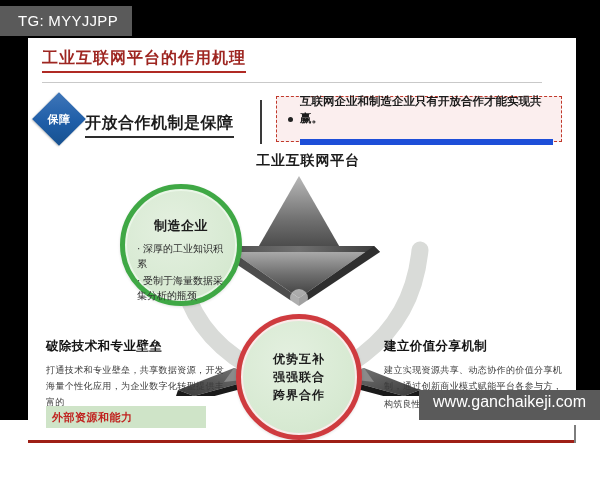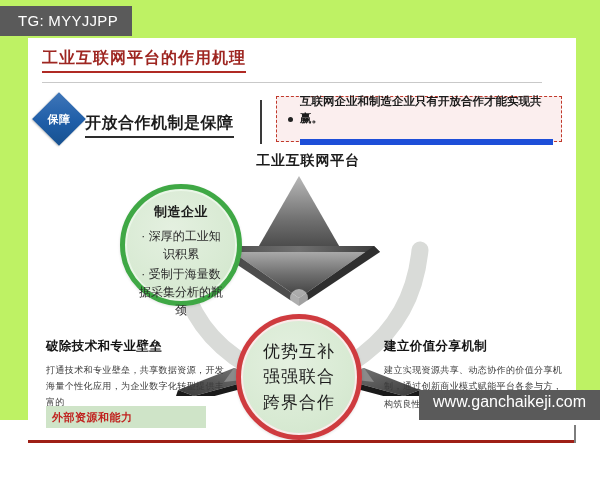--- a/index.html
+++ b/index.html
@@ -1,21 +1,21 @@
 <!DOCTYPE html>
 <html><head>
 <meta charset="utf-8">
 <style>
   html,body{margin:0;padding:0;}
   body{
     width:600px;height:480px;overflow:hidden;
     background:#ffffff;
     font-family:"Liberation Sans","DejaVu Sans",sans-serif;
   }
-  #stage{position:relative;width:600px;height:420px;background:#bef264;}
+  #stage{position:relative;width:600px;height:420px;background:#000000;}
 
   
   .tg-tag{
     position:absolute;left:0;top:6px;
     background:#5a5a5a;color:#fff;
     font-size:15px;line-height:1;
     padding:7px 14px 8px 18px;
     letter-spacing:.3px;
     z-index:40;
   }
@@ -109,29 +109,29 @@
     box-shadow:inset 0 0 0 2px #e7f0f8, 0 1px 3px rgba(0,0,0,.12);
   }
   .circ.red{
     left:208px;top:168px;width:126px;height:126px;
     border:5px solid #cf3b3f;
     box-shadow:inset 0 0 0 2px #fbeaea, 0 1px 3px rgba(0,0,0,.12);
     justify-content:center;
   }
   .circ-title{
     font-size:13px;font-weight:bold;color:#1c1c1c;
-    margin-top:14px;letter-spacing:.5px;
+    margin-top:28px;letter-spacing:.5px;
   }
   .circ-bullets{
     margin-top:6px;padding:0 12px;
-    font-size:12px;color:#2b2b2b;line-height:1.5;text-align:center;
+    font-size:10px;color:#2b2b2b;line-height:1.5;text-align:left;
   }
   .circ-bullets div{margin-bottom:2px;}
   .red-line{
-    font-size:17px;font-weight:normal;color:#1c1c1c;
+    font-size:12px;font-weight:bold;color:#1c1c1c;
     line-height:1.5;letter-spacing:1px;
   }
 
   
   .col{position:absolute;top:300px;width:178px;}
   .col.left{left:18px;}
   .col.right{left:356px;}
   .col h4{
     margin:0 0 8px 0;font-size:12.5px;font-weight:bold;color:#141414;
     letter-spacing:.4px;

